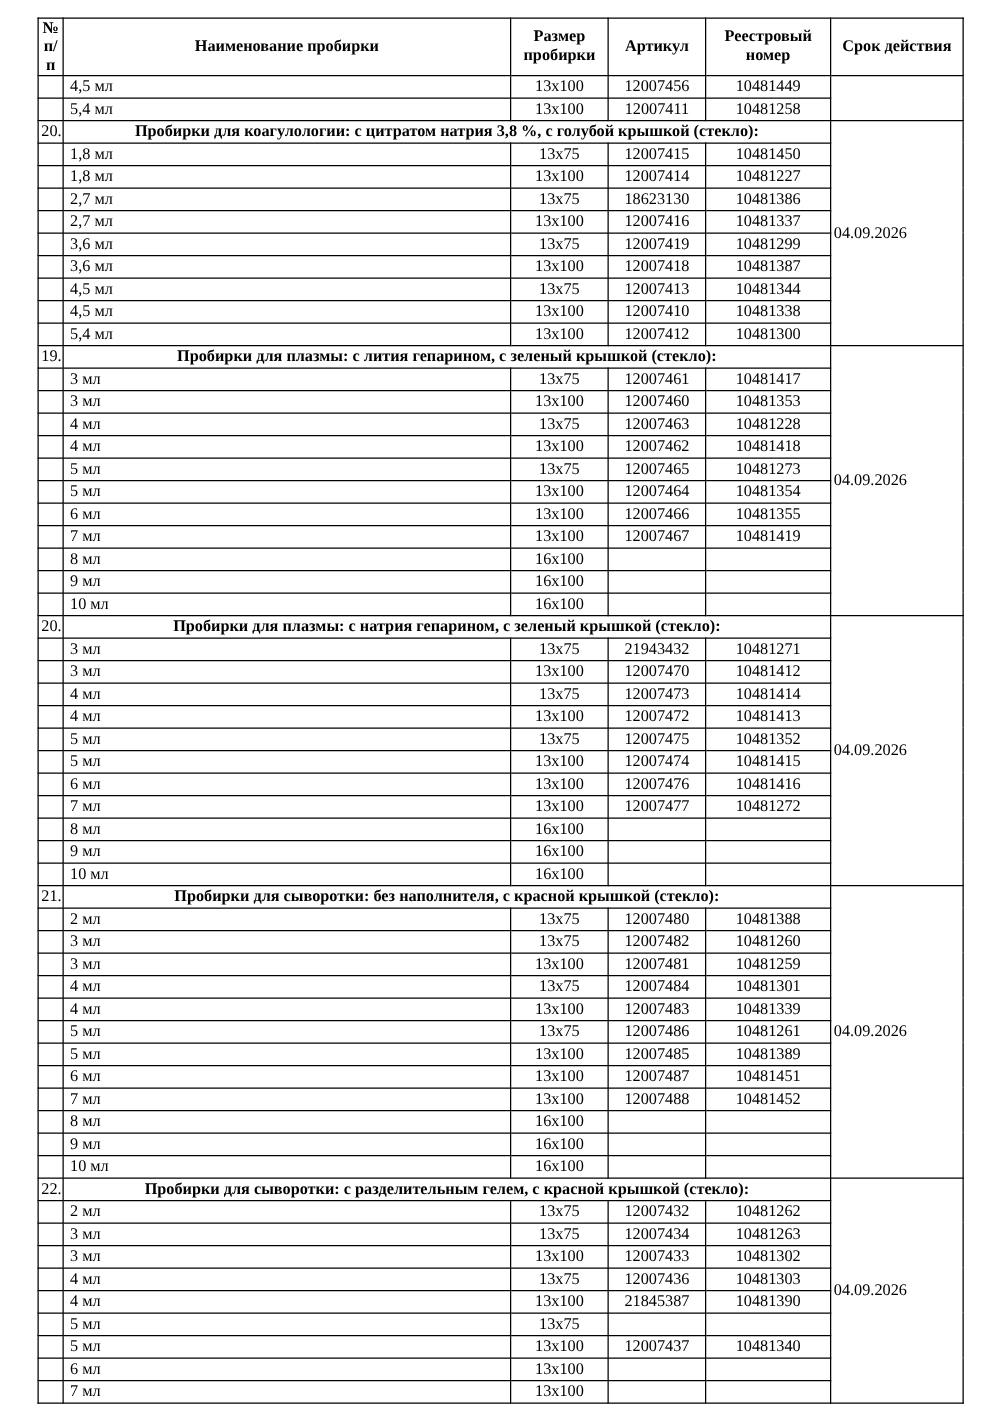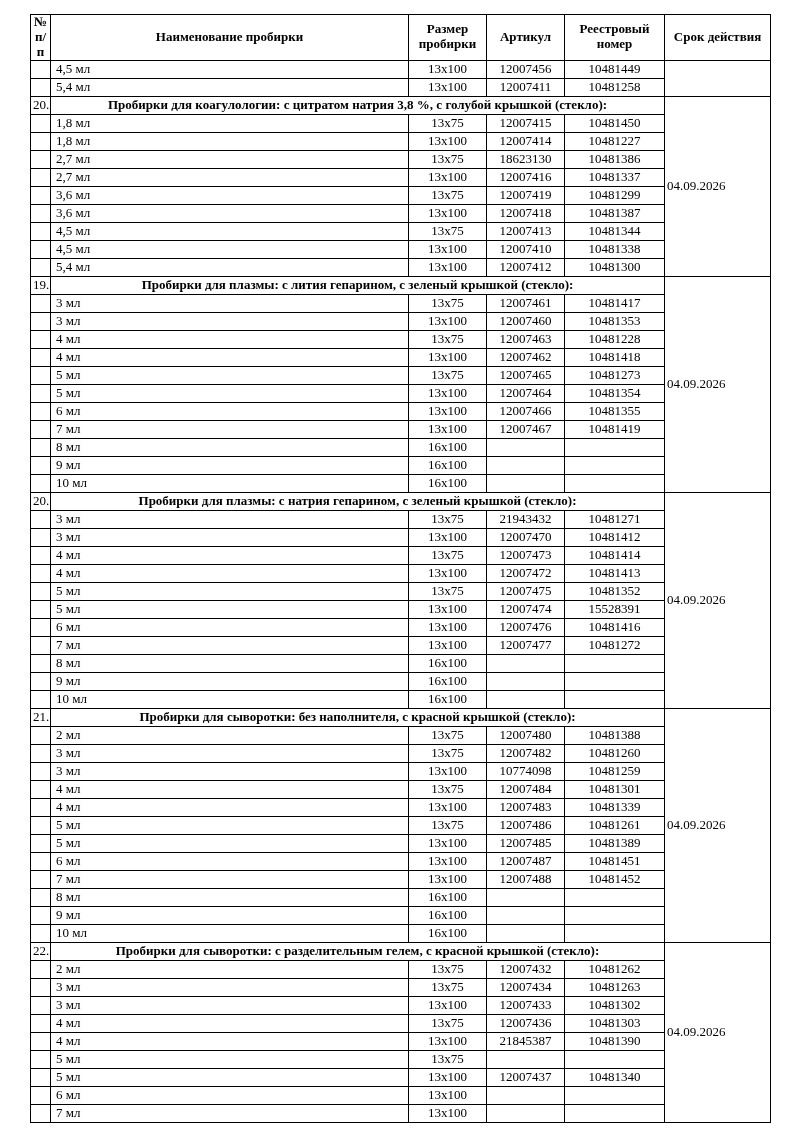--- a/index.html
+++ b/index.html
@@ -265,21 +265,21 @@
     <td class="col-name">5 мл</td>
     <td class="col-size">13x75</td>
     <td class="col-article">12007475</td>
     <td class="col-reg">10481352</td>
   </tr>
       <tr>
     <td class="col-num"></td>
     <td class="col-name">5 мл</td>
     <td class="col-size">13x100</td>
     <td class="col-article">12007474</td>
-    <td class="col-reg">15528391</td>
+    <td class="col-reg">10481415</td>
   </tr>
       <tr>
     <td class="col-num"></td>
     <td class="col-name">6 мл</td>
     <td class="col-size">13x100</td>
     <td class="col-article">12007476</td>
     <td class="col-reg">10481416</td>
   </tr>
       <tr>
     <td class="col-num"></td>
@@ -325,21 +325,21 @@
     <td class="col-num"></td>
     <td class="col-name">3 мл</td>
     <td class="col-size">13x75</td>
     <td class="col-article">12007482</td>
     <td class="col-reg">10481260</td>
   </tr>
       <tr>
     <td class="col-num"></td>
     <td class="col-name">3 мл</td>
     <td class="col-size">13x100</td>
-    <td class="col-article">10774098</td>
+    <td class="col-article">12007481</td>
     <td class="col-reg">10481259</td>
   </tr>
       <tr>
     <td class="col-num"></td>
     <td class="col-name">4 мл</td>
     <td class="col-size">13x75</td>
     <td class="col-article">12007484</td>
     <td class="col-reg">10481301</td>
   </tr>
       <tr>

